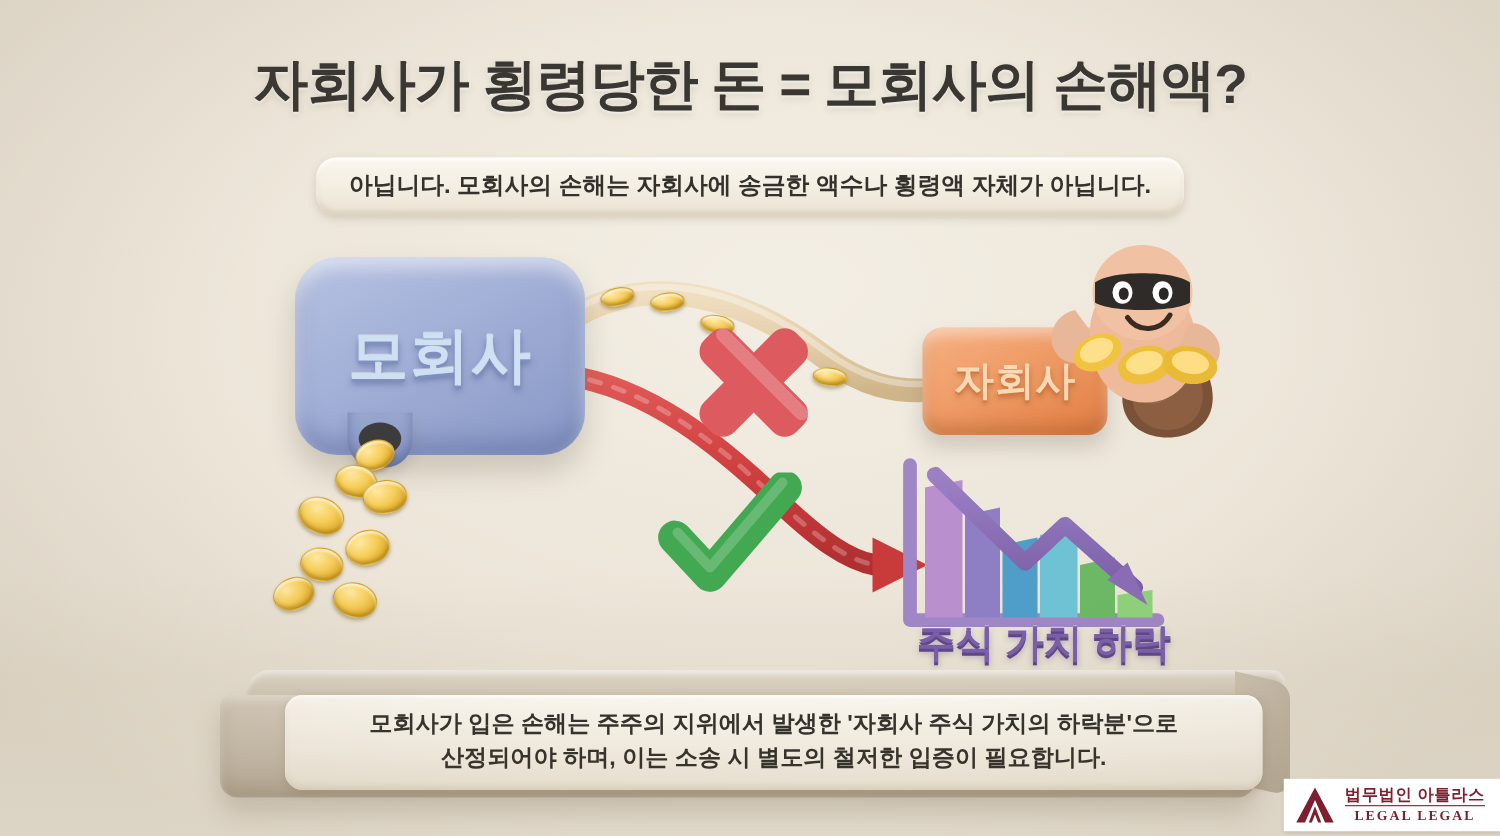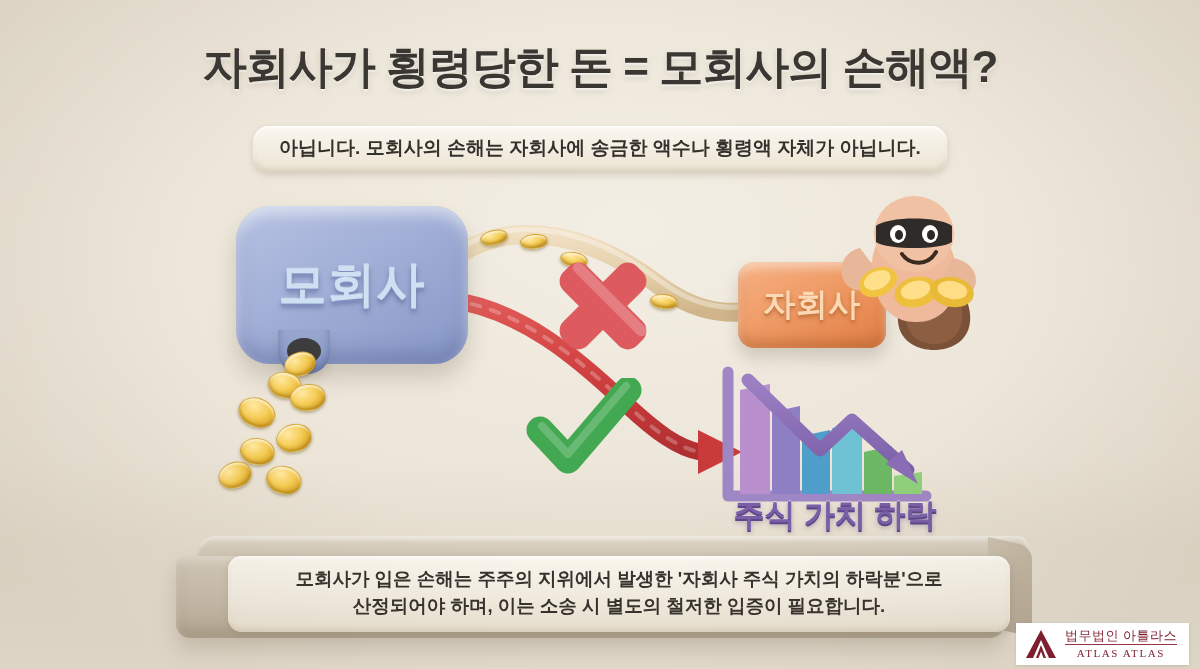--- a/index.html
+++ b/index.html
@@ -152,25 +152,26 @@
     padding:10px 18px 12px;
     text-align:center;
     font-size:18.5px;font-weight:700;line-height:1.45;color:#34302b;
     box-shadow:0 3px 7px rgba(140,126,100,.3),
                inset 0 2px 3px rgba(255,255,255,.95),
                inset 0 -3px 4px rgba(190,176,150,.3);
   }
 
   
   .logo{
-    position:absolute;right:11px;bottom:4px;
+    position:absolute;right:0;bottom:4px;
     background:#ffffff;
     padding:6px 12px 6px 8px;
     display:flex;align-items:center;gap:7px;
     box-shadow:0 1px 3px rgba(0,0,0,.12);
+    font-weight:bold;
   }
   .logo-text{display:flex;flex-direction:column;align-items:center;line-height:1;}
   .logo-ko{font-size:13px;color:#7d1f2e;letter-spacing:.5px;padding-bottom:2px;border-bottom:1px solid #9a3344;}
   .logo-en{font-size:11px;color:#7d1f2e;letter-spacing:1.6px;font-family:"Liberation Serif","DejaVu Serif",serif;padding-top:3px;}
 </style>
 </head>
 <body>
 
 <div id="stage">
 
@@ -322,17 +323,17 @@
   <div class="vignette"></div>
 
   <div class="logo">
     <svg width="34" height="30" viewBox="0 0 34 30">
       <path d="M17,1 L32,29 L25,29 L17,11 L9,29 L2,29 Z" fill="#7d1f2e"></path>
       <path d="M17,13 L24,29 L19,29 L17,24 L15,29 L10,29 Z" fill="#ffffff"></path>
       <path d="M17,16 L22,29 L19.5,29 L17,22.5 L14.5,29 L12,29 Z" fill="#7d1f2e"></path>
     </svg>
     <div class="logo-text">
       <span class="logo-ko">법무법인 아틀라스</span>
-      <span class="logo-en">ATLAS ATLAS</span>
+      <span class="logo-en">LEGAL LEGAL</span>
     </div>
   </div>
 
 </div>
 
 </body></html>

